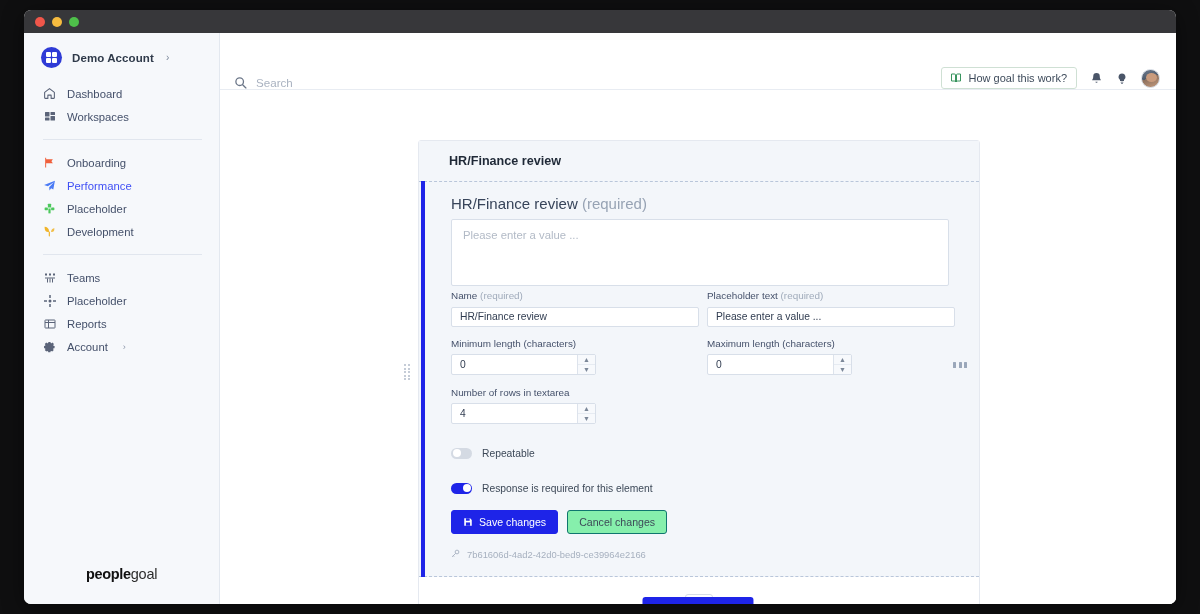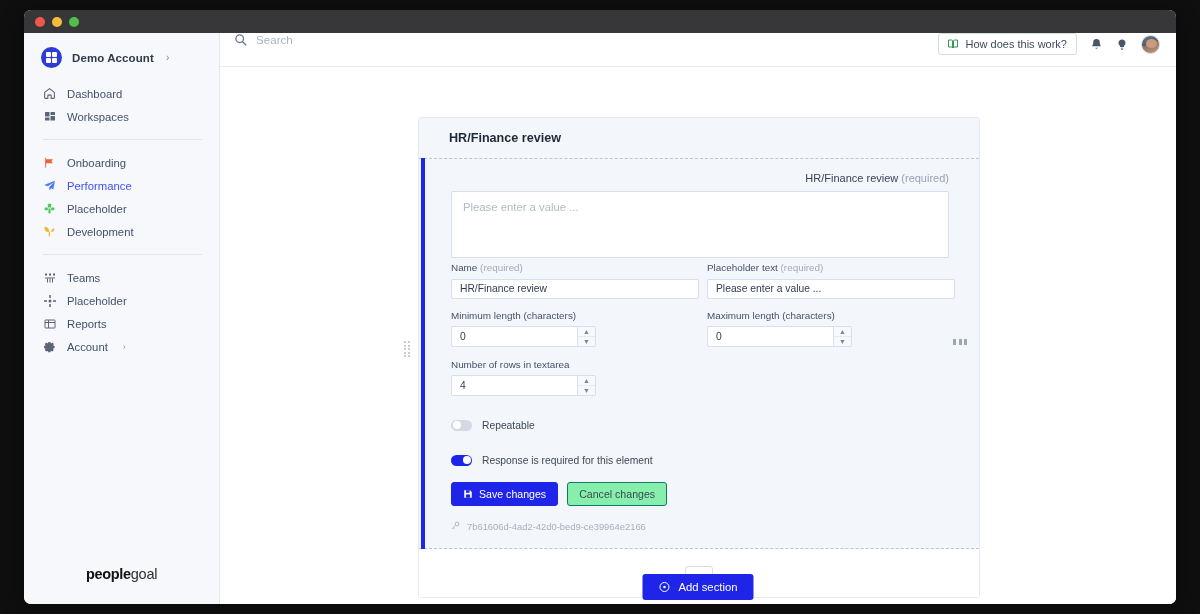--- a/index.html
+++ b/index.html
@@ -101,25 +101,25 @@
     letter-spacing: -.3px;
     color: #111;
   }
   .brand b { font-weight: bold; }
   .brand span { font-weight: normal; color: #2d2d2d; }
 
   
   .main { flex: 1; display: flex; flex-direction: column; background: #ffffff; }
 
   .topbar {
-    height: 34px;
+    height: 57px;
     background: #ffffff;
     border-bottom: 1px solid #e8ecf2;
     display: flex;
-    align-items: flex-start;
+    align-items: flex-end;
     padding: 0 16px 0 14px;
   }
   .search-wrap { display: flex; align-items: center; gap: 9px; }
   .search-input {
     border: none; outline: none;
     font-size: 11.6px;
     color: #3c4757;
     background: transparent;
     width: 300px;
     font-family: "Liberation Sans", sans-serif;
@@ -193,21 +193,21 @@
     opacity: .55;
   }
   .drag-handle i { width:2px; height:2px; background:#97a4b8; display:block; }
   .dots-menu {
     position: absolute; right: 12px; top: 180px;
     display: flex; gap: 2.5px;
   }
   .dots-menu i { width:3px; height:6px; background:#9aa7ba; display:block; border-radius:.5px; }
 
   .field-label {
-    font-size: 11px; color: #37445a; margin-bottom: 7px; text-align: right;
+    font-size: 15px; color: #37445a; margin-bottom: 7px;
   }
   .field-label .req { color: #97a3b4; }
 
   .big-textarea {
     width: 100%;
     height: 67px;
     border: 1px solid #d8dfe9;
     border-radius: 2px;
     background: #fff;
     padding: 9px 11px;
@@ -496,21 +496,21 @@
         </div>
 
         <div class="topbar-right">
           <div class="howbtn">
             <span>
               <svg width="12" height="12" viewBox="0 0 24 24" fill="none" stroke="#2f8f57" stroke-width="1.9">
                   <path d="M3 4h6a2 2 0 0 1 2 2v14a2 2 0 0 0-2-2H3z"></path>
                   <path d="M21 4h-6a2 2 0 0 0-2 2v14a2 2 0 0 1 2-2h6z"></path>
                 </svg>
             </span>
-            <span>How does this work?</span>
+            <span>How goal this work?</span>
           </div>
           <span>
             <svg width="13" height="13" viewBox="0 0 24 24" fill="#4a5568">
                 <path d="M12 2a6 6 0 0 0-6 6c0 5-2 6-2 7h16c0-1-2-2-2-7a6 6 0 0 0-6-6z"></path>
                 <path d="M10 18a2 2 0 0 0 4 0z"></path>
               </svg>
           </span>
           <span>
             <svg width="12" height="13" viewBox="0 0 24 24" fill="#4a5568">
                 <path d="M12 2a7 7 0 0 0-4 12.8V17h8v-2.2A7 7 0 0 0 12 2z"></path>

